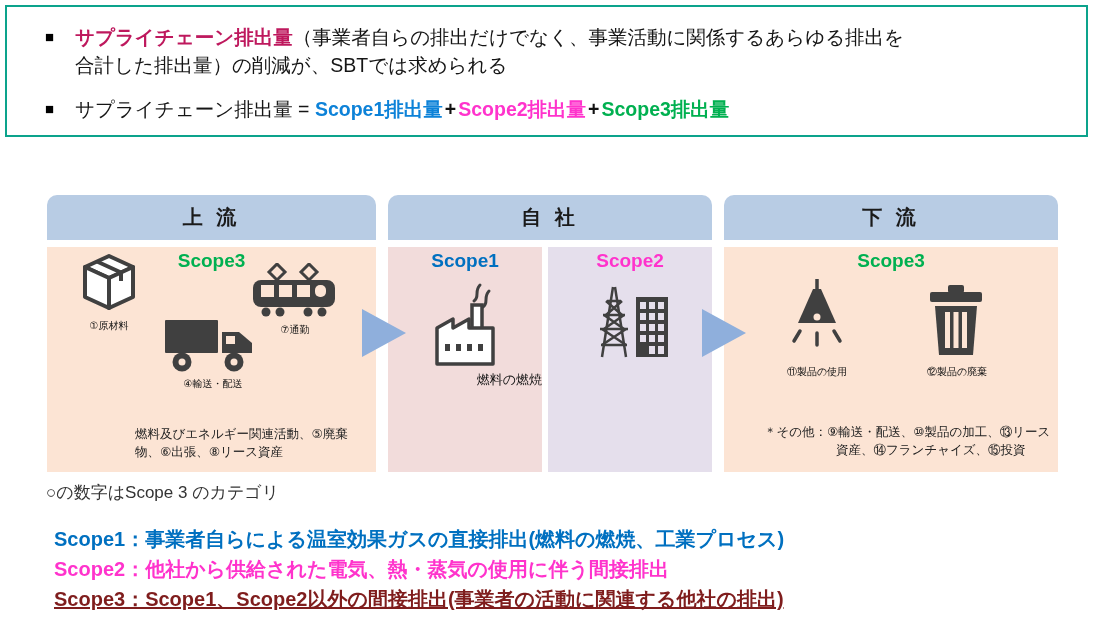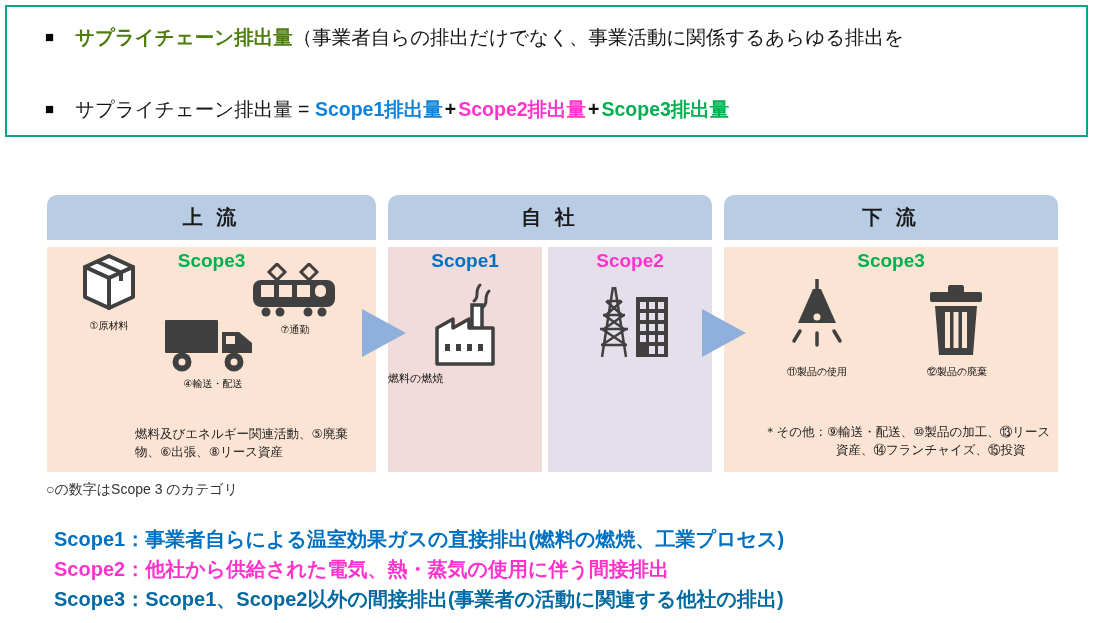--- a/index.html
+++ b/index.html
@@ -7,21 +7,21 @@
         font-family:"Liberation Sans","DejaVu Sans",sans-serif;color:#111;}
 
   
   .summary-box{position:absolute;left:5px;top:5px;width:1083px;height:132px;
                border:2px solid #0ca38c;background:#fff;box-sizing:border-box;}
   .sum-item{position:absolute;display:flex;align-items:flex-start;}
   .sum-item-1{left:38px;top:16px;}
   .sum-item-2{left:38px;top:88px;}
   .sq-bullet{width:30px;flex:0 0 30px;font-size:15px;line-height:28px;color:#000;}
   .sum-text{font-size:19.5px;line-height:28px;color:#151515;}
-  .hl-red{color:#4d7c0f;font-weight:bold;}
+  .hl-red{color:#be185d;font-weight:bold;}
   .eq-s1{color:#0d82d8;font-weight:bold;}
   .eq-s2{color:#ff33cc;font-weight:bold;}
   .eq-s3{color:#00b050;font-weight:bold;}
   .eq-plus{font-weight:bold;color:#111;margin:0 2px;}
 
   
   .col-header{position:absolute;top:195px;height:45px;background:#b8cce4;
               border-radius:10px 10px 0 0;display:flex;align-items:center;justify-content:center;
               font-size:20px;font-weight:bold;letter-spacing:4px;color:#1a1a1a;}
   .hdr-up{left:47px;width:329px;text-align:right;}
@@ -35,47 +35,48 @@
   .pan-down{left:724px;width:334px;background:#fce4d4;}
 
   .scope-label{position:absolute;top:3px;left:0;width:100%;text-align:center;
                font-size:19px;font-weight:bold;}
   .lbl-green{color:#00b050;}
   .lbl-blue{color:#0070c0;}
   .lbl-magenta{color:#ff33cc;}
 
   .icon{position:absolute;}
   .item-label{position:absolute;font-size:10px;color:#111;text-align:center;white-space:nowrap;}
-  .pan-caption{position:absolute;top:124px;left:0;width:100%;text-align:left;
-               font-size:11px;color:#111;}
+  .pan-caption{position:absolute;top:124px;left:0;width:100%;text-align:right;
+               font-size:13px;color:#111;}
   .note-line{position:absolute;font-size:12.5px;line-height:18px;color:#222;white-space:nowrap;}
 
   .flow-arrow{position:absolute;top:309px;width:44px;height:48px;}
   .arr-1{left:362px;}
   .arr-2{left:702px;}
 
-  .diagram-caption{position:absolute;left:46px;top:481px;font-size:14px;color:#333;}
+  .diagram-caption{position:absolute;left:46px;top:481px;font-size:17px;color:#333;}
 
   
   .definitions{position:absolute;left:54px;top:524px;}
   .def-line{font-size:20px;font-weight:bold;line-height:30px;white-space:nowrap;}
   .def-1{color:#0070c0;}
   .def-2{color:#ff33cc;}
-  .def-3{color:#0369a1;}
+  .def-3{color:#7f1d1d;text-decoration:underline;}
 </style>
 </head>
 <body>
 
 <div class="page">
 
   <div class="summary-box">
     <div class="sum-item sum-item-1">
       <span class="sq-bullet">■</span>
       <div class="sum-text">
         <div><span class="hl-red">サプライチェーン排出量</span><span>（事業者自らの排出だけでなく、事業活動に関係するあらゆる排出を</span></div>
+        <div>合計した排出量）の削減が、SBTでは求められる</div>
       </div>
     </div>
     <div class="sum-item sum-item-2">
       <span class="sq-bullet">■</span>
       <div class="sum-text"><span>サプライチェーン排出量 = </span><span class="eq-s1">Scope1排出量</span><span class="eq-plus">+</span><span class="eq-s2">Scope2排出量</span><span class="eq-plus">+</span><span class="eq-s3">Scope3排出量</span></div>
     </div>
   </div>
 
   <div class="col-header hdr-up">上 流</div>
   <div class="col-header hdr-own">自 社</div>

